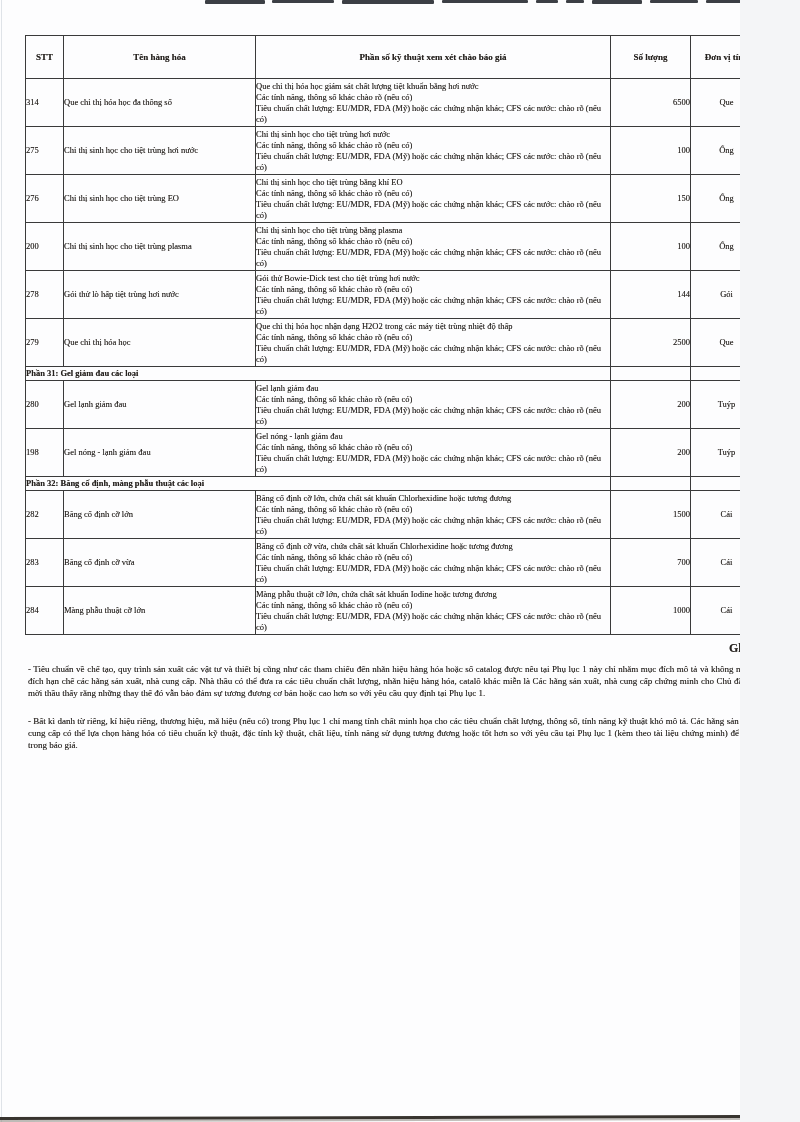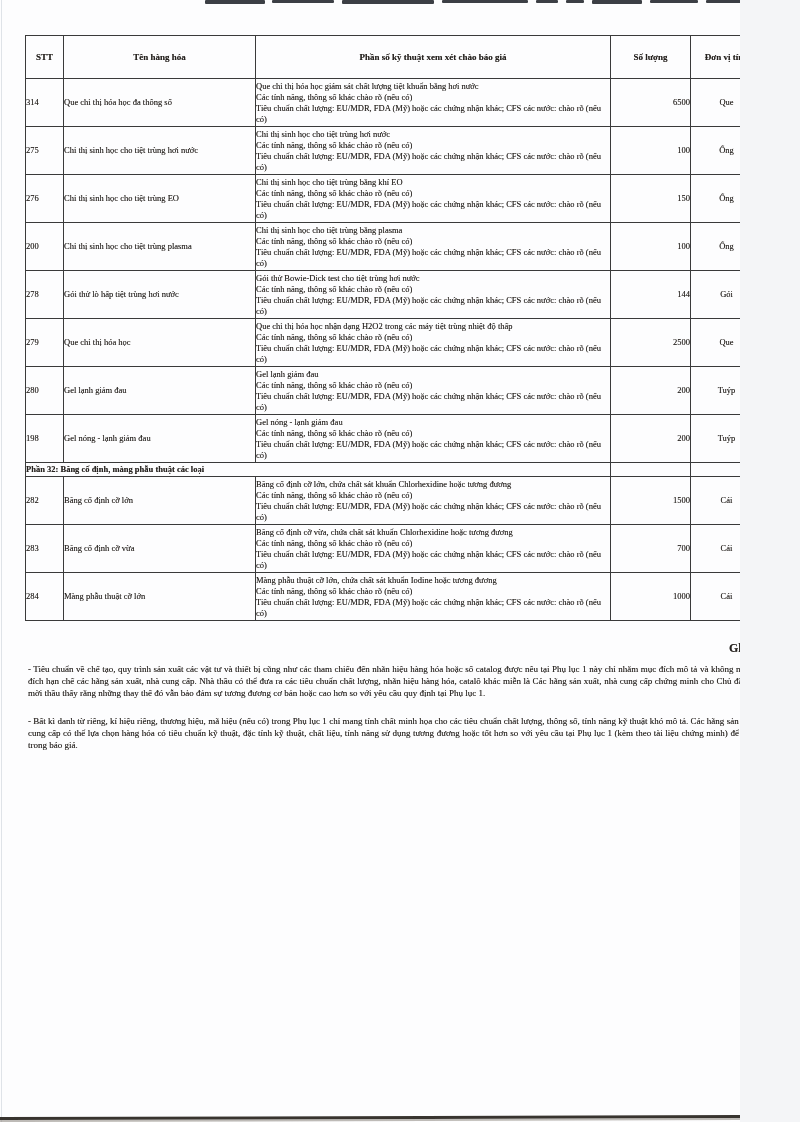--- a/index.html
+++ b/index.html
@@ -170,20 +170,25 @@
     <td class="c-name">Que chỉ thị hóa học</td>
     <td class="c-spec">
             <div class="spec-line">Que chỉ thị hóa học nhận dạng H2O2 trong các máy tiệt trùng nhiệt độ thấp</div>
             <div class="spec-line">Các tính năng, thông số khác chào rõ (nếu có)</div>
             <div class="spec-line">Tiêu chuẩn chất lượng: EU/MDR, FDA (Mỹ) hoặc các chứng nhận khác; CFS các nước: chào rõ (nếu có)</div>
           </td>
     <td class="c-qty">2500</td>
     <td class="c-unit">Que</td>
   </tr>
 
+  <tr class="row-section">
+    <td class="sec-label" colspan="3">Phần 31: Gel giảm đau các loại</td>
+    <td class="sec-empty"></td>
+    <td class="sec-empty"></td>
+  </tr>
 
   <tr class="row-item">
     <td class="c-stt">280</td>
     <td class="c-name">Gel lạnh giảm đau</td>
     <td class="c-spec">
             <div class="spec-line">Gel lạnh giảm đau</div>
             <div class="spec-line">Các tính năng, thông số khác chào rõ (nếu có)</div>
             <div class="spec-line">Tiêu chuẩn chất lượng: EU/MDR, FDA (Mỹ) hoặc các chứng nhận khác; CFS các nước: chào rõ (nếu có)</div>
           </td>
     <td class="c-qty">200</td>

